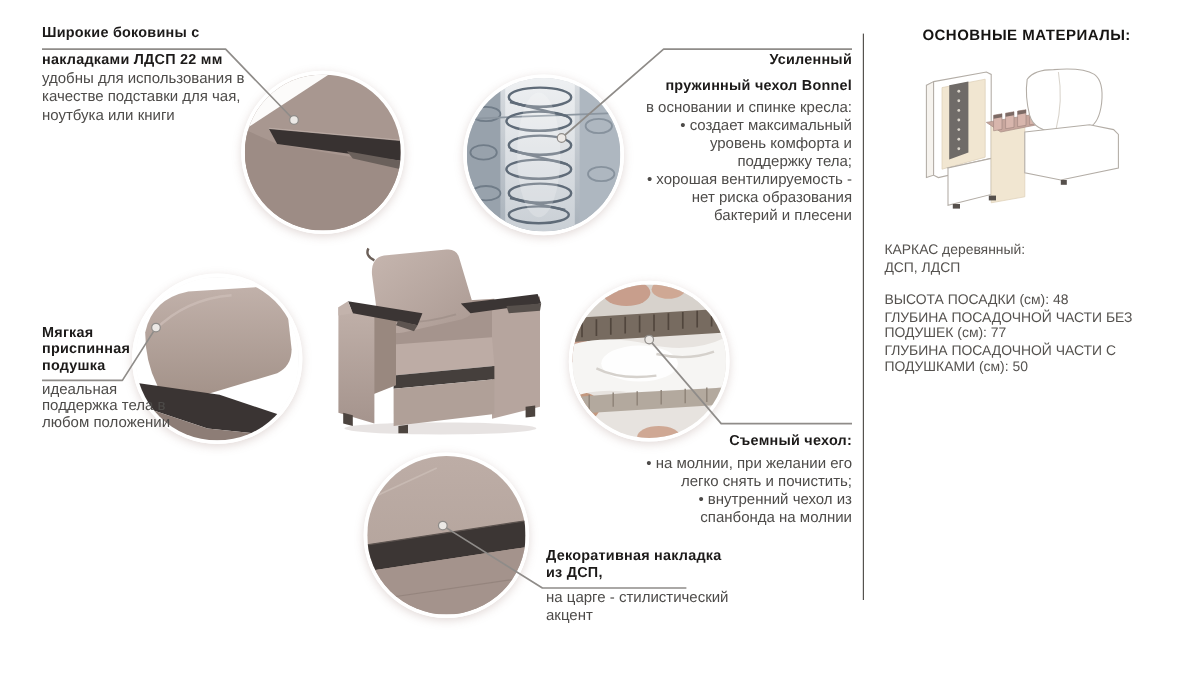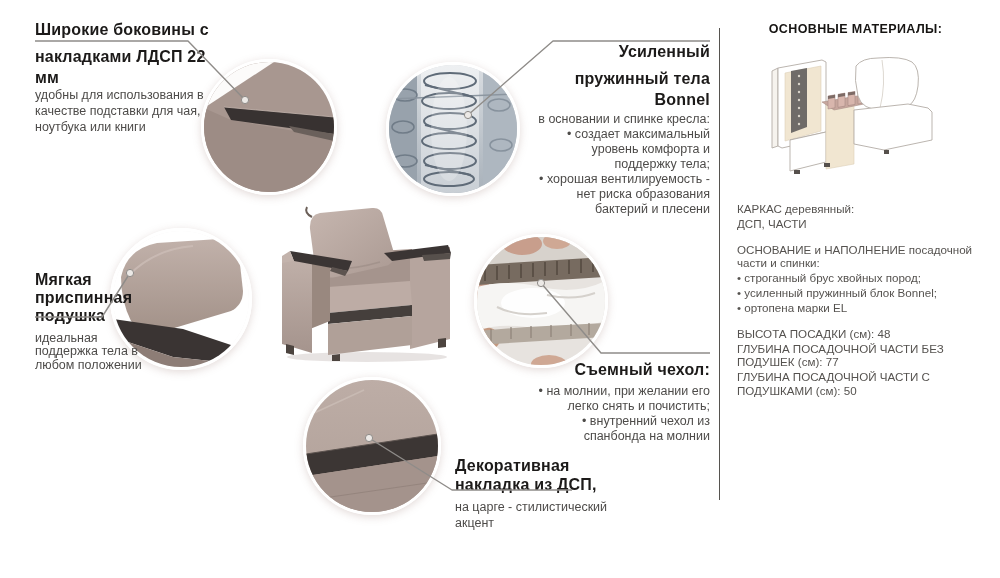--- a/index.html
+++ b/index.html
@@ -1,21 +1,21 @@
 <!DOCTYPE html>
 <html><head>
 <meta charset="utf-8">
 <style>
   html,body{margin:0;padding:0;background:#fff;}
   .canvas{position:relative;width:1000px;height:578px;background:#ffffff;overflow:hidden;
           font-family:"Liberation Sans", sans-serif;}
   .abs{position:absolute;}
   
   .co{position:absolute;z-index:4;}
-  .co-title{font-weight:bold;font-size:16px;line-height:1.28;color:#1c1a19;letter-spacing:.2px;}
+  .co-title{font-weight:bold;font-size:12px;line-height:1.28;color:#1c1a19;letter-spacing:.2px;}
   .co-title .t1{display:block;margin-bottom:7px;}
   .co-title .t2{display:block;}
   .co-body{font-size:12.5px;line-height:1.25;color:#4d4b49;}
   .tight{line-height:1.1;}
   .ra{text-align:right;margin-top:22px;}
   .bullets div{font-size:12.5px;line-height:1.2;color:#4d4b49;}
   
   .circle{position:absolute;border-radius:50%;border:3px solid #ffffff;overflow:hidden;z-index:2;
           box-shadow:0 2px 8px rgba(150,120,110,.28), inset 0 0 16px rgba(90,70,60,.15);}
   .circle svg{display:block;width:100%;height:100%;}
@@ -39,21 +39,21 @@
     <div class="co-title">
       <span class="t1">Широкие боковины с</span>
       <span class="t2">накладками ЛДСП 22 мм</span>
     </div>
     <div class="co-body" style="width:170px;">удобны для использования в качестве подставки для чая, ноутбука или книги</div>
   </div>
 
   <div class="co ra" style="right:290px;top:20px;width:178px;">
     <div class="co-title">
       <span class="t1">Усиленный</span>
-      <span class="t2">пружинный тела Bonnel</span>
+      <span class="t2">пружинный чехол Bonnel</span>
     </div>
     <div class="co-body" style="margin-top:2px;line-height:1.2;">в основании и спинке кресла:</div>
     <div class="bullets">
       <div>• создает максимальный уровень комфорта и поддержку тела;</div>
       <div>• хорошая вентилируемость - нет риска образования бактерий и плесени</div>
     </div>
   </div>
 
   <div class="co" style="left:35px;top:271px;width:118px;">
     <div class="co-title tight" style="line-height:1.12;">Мягкая приспинная подушка</div>
@@ -288,27 +288,21 @@
     <g fill="#56504c">
       <rect x="28" y="118" width="6" height="4"></rect>
       <rect x="58" y="111" width="6" height="4"></rect>
       <rect x="118" y="98" width="5" height="4"></rect>
     </g>
   </svg>
 
   <div class="panel-text">
     <div class="sec">
       <div>КАРКАС деревянный:</div>
-      <div>ДСП, ЧАСТИ</div>
-    </div>
-    <div class="sec">
-      <div>ОСНОВАНИЕ и НАПОЛНЕНИЕ посадочной части и спинки:</div>
-      <div>• строганный брус хвойных пород;</div>
-      <div>• усиленный пружинный блок Bonnel;</div>
-      <div>• ортопена марки EL</div>
+      <div>ДСП, ЛДСП</div>
     </div>
     <div class="sec">
       <div>ВЫСОТА ПОСАДКИ (см): 48</div>
       <div>ГЛУБИНА ПОСАДОЧНОЙ ЧАСТИ БЕЗ ПОДУШЕК (см): 77</div>
       <div>ГЛУБИНА ПОСАДОЧНОЙ ЧАСТИ С ПОДУШКАМИ (см): 50</div>
     </div>
   </div>
 
 </div>
 

